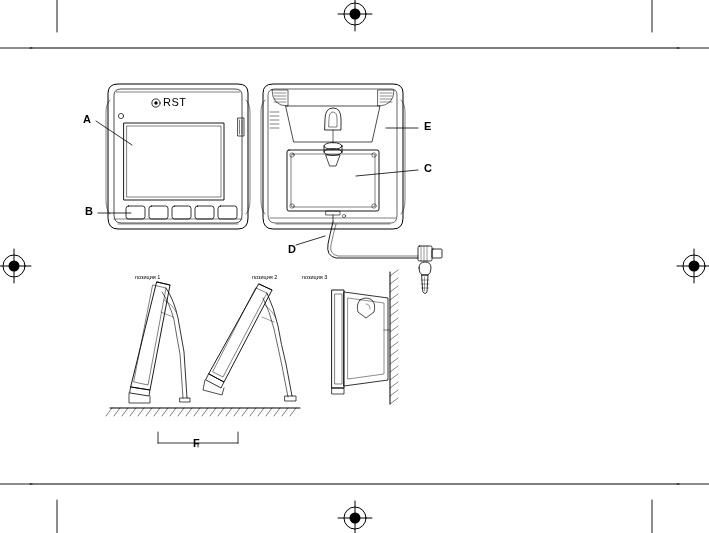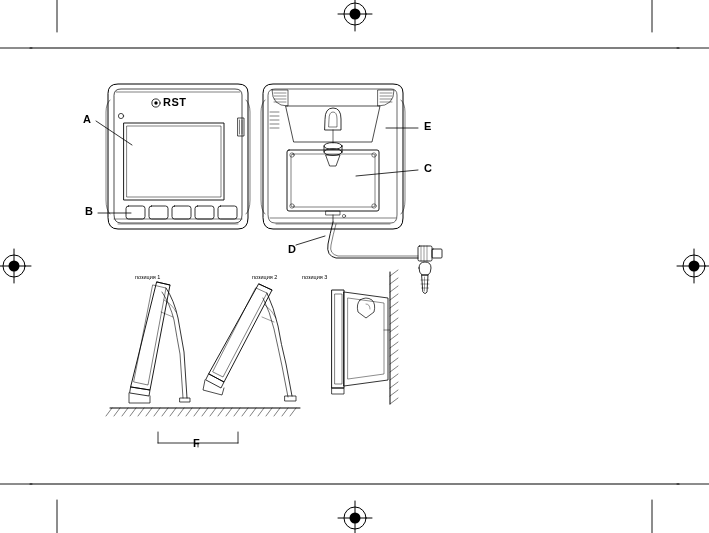--- a/index.html
+++ b/index.html
@@ -336,15 +336,15 @@
   <div class="lbl lbl-big" style="left:85px; top:205px;">B</div>
   <div class="lbl lbl-big" style="left:424px; top:120px;">E</div>
   <div class="lbl lbl-big" style="left:424px; top:162px;">C</div>
   <div class="lbl lbl-big" style="left:288px; top:243px;">D</div>
   <div class="lbl lbl-big" style="left:193px; top:437px;">F</div>
 
   <div class="lbl lbl-small" style="left:135px; top:274px;">позиция 1</div>
   <div class="lbl lbl-small" style="left:252px; top:274px;">позиция 2</div>
   <div class="lbl lbl-small" style="left:302px; top:274px;">позиция 3</div>
 
-  <div class="lbl" style="left:163px; top:96px; font-size:11px; font-weight:bold; letter-spacing:0.5px;">RST</div>
+  <div class="lbl" style="left:163px; top:96px; font-size:11px; font-weight:normal; letter-spacing:0.5px;">RST</div>
 
 </div>
 
 </body></html>

